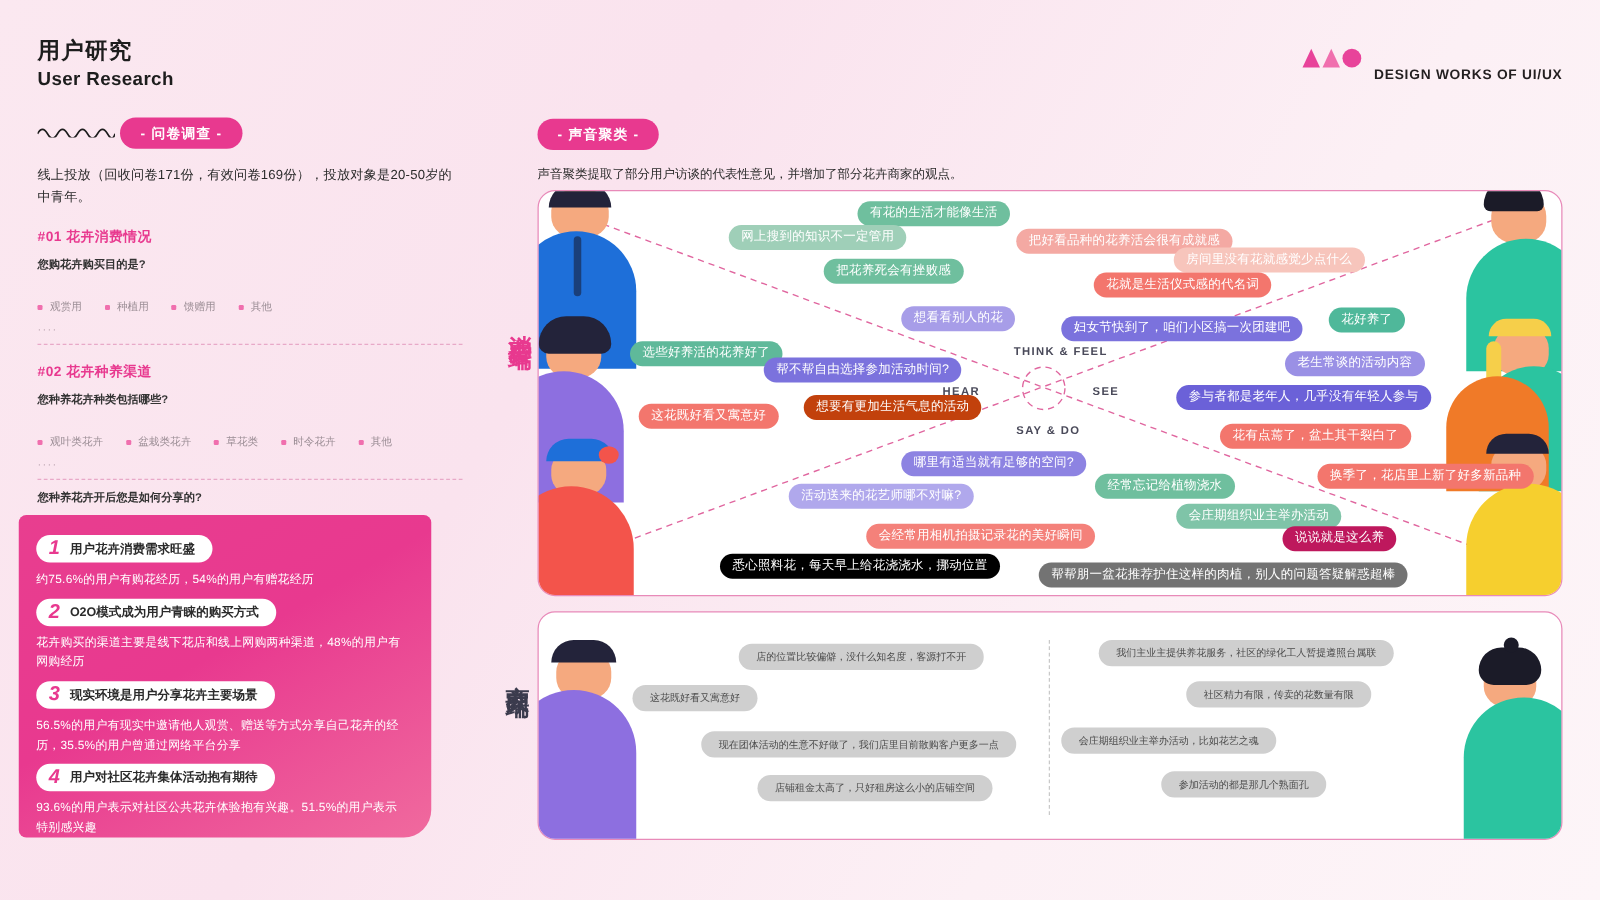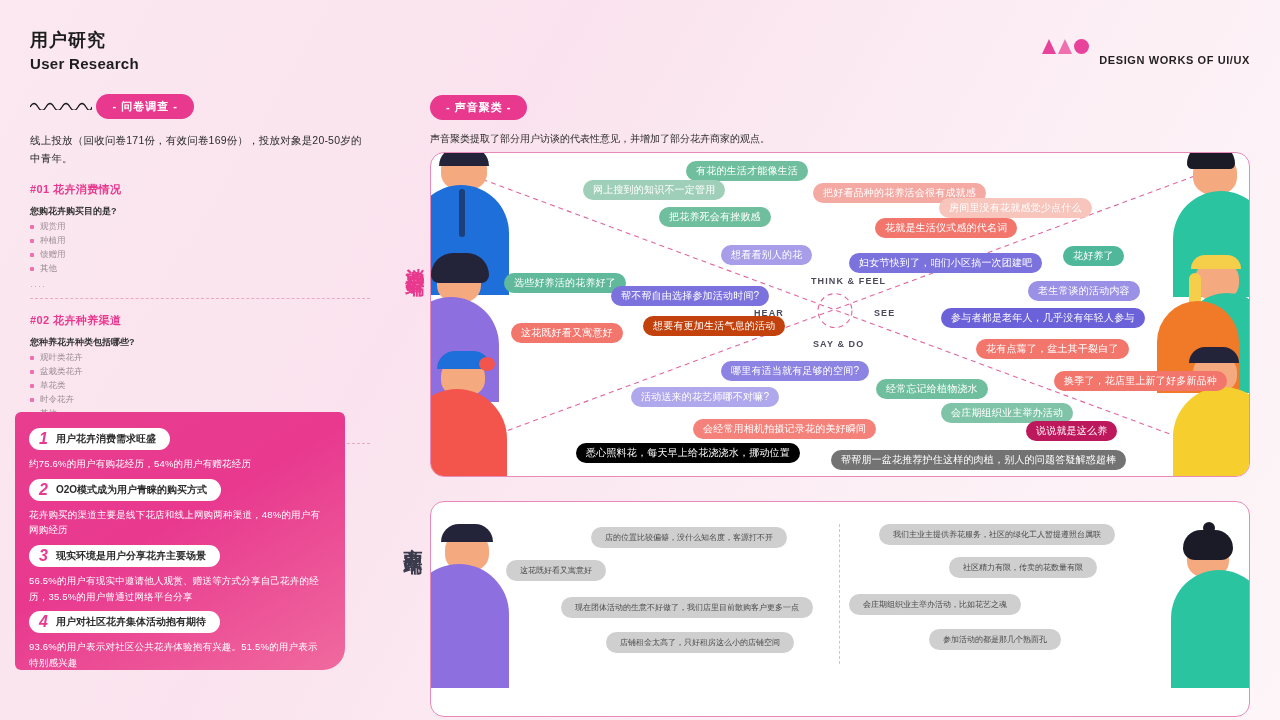--- a/index.html
+++ b/index.html
@@ -49,21 +49,21 @@
   }
   .intro {
     font-size: 10.5px; color: #2b2b2b; line-height: 1.75; margin-top: 12px;
     letter-spacing: 0.2px;
   }
   .q-head {
     font-size: 11px; color: #e8398f; font-weight: bold; margin-top: 14px;
     letter-spacing: 0.4px;
   }
   .q-text { font-size: 9px; color: #333; margin-top: 8px; font-weight: bold; }
-  .opts { display: flex; flex-wrap: wrap; margin-top: 3px; flex-direction: column; }
+  .opts { display: flex; flex-wrap: wrap; margin-top: 22px; }
   .opt {
     font-size: 8.5px; color: #9b8d95; display: flex; align-items: center;
     margin-right: 18px; margin-bottom: 2px;
   }
   .opt::before {
     content: ""; display: inline-block; width: 4px; height: 4px;
     background: #f06fae; margin-right: 6px; border-radius: 1px;
   }
   .ellip { font-size: 9px; color: #bfa9b5; margin-top: 4px; letter-spacing: 1px; }
   .divider {
@@ -99,21 +99,21 @@
 
   
   .right-col { position: absolute; left: 430px; top: 95px; width: 820px; }
   .sect-desc { font-size: 10px; color: #2b2b2b; margin-top: 12px; }
 
   .panel {
     position: absolute; background: #fff; border: 1.2px solid #e88ab9;
     border-radius: 14px; overflow: hidden;
   }
   #panel-consumer { left: 430px; top: 152px; width: 820px; height: 325px; }
-  #panel-merchant { left: 430px; top: 501px; width: 820px; height: 216px; }
+  #panel-merchant { left: 430px; top: 489px; width: 820px; height: 183px; }
 
   .vlabel {
     position: absolute; writing-mode: vertical-rl;
     font-size: 19px; font-weight: bold; letter-spacing: 3px;
   }
   #vlabel-consumer { left: 402px; top: 252px; color: #e8398f; }
   #vlabel-merchant { left: 400px; top: 533px; color: #3b3b4d; }
 
   
   .cross { position: absolute; inset: 0; pointer-events: none; }

